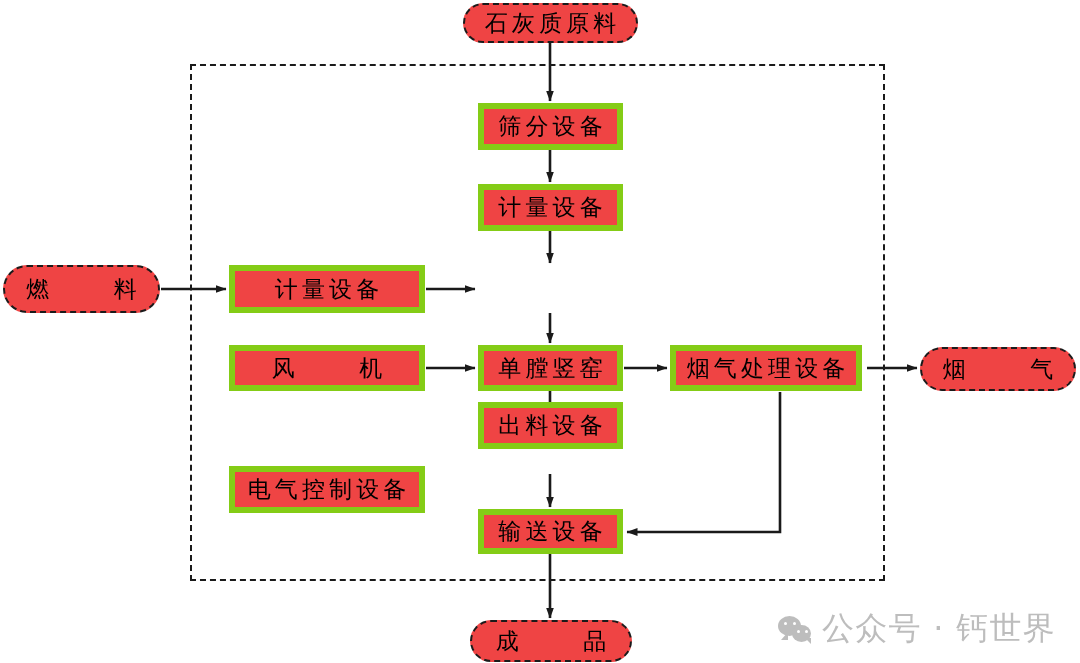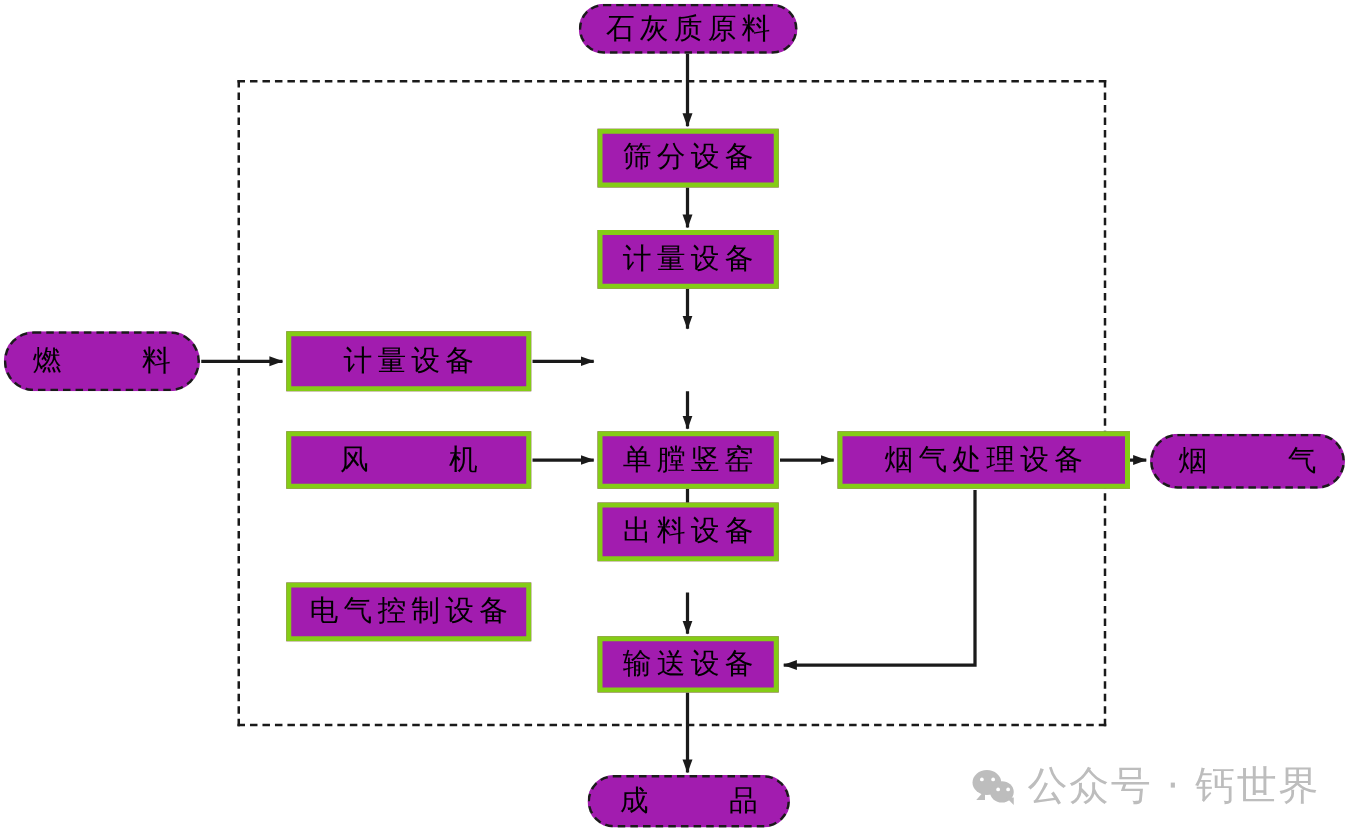--- a/index.html
+++ b/index.html
@@ -21,30 +21,30 @@
     top: 0;
     width: 1080px;
     height: 663px;
   }
   .node {
     position: absolute;
     box-sizing: border-box;
     display: flex;
     align-items: center;
     justify-content: center;
-    background: #a21caf;
+    background: #ef4444;
     color: #000000;
     letter-spacing: 0.18em;
     text-indent: 0.18em;
     white-space: nowrap;
     font-size: 23px;
     line-height: 1;
   }
   .node.rect {
-    border: 4px solid #84cc16;
+    border: 6px solid #84cc16;
   }
   .node.pill {
     border: 2px dashed #1a1a1a;
     border-radius: 26px;
   }
   .node.wide {
     letter-spacing: 0.9em;
     text-indent: 0.9em;
   }
   .boundary {
@@ -138,21 +138,21 @@
   <div class="node rect" style="left:478px; top:509px; width:145px; height:45px;">输送设备</div>
 
   <div class="node pill wide" style="left:3px; top:265px; width:157px; height:48px;">燃　料</div>
 
   <div class="node rect" style="left:229px; top:265px; width:196px; height:48px;">计量设备</div>
 
   <div class="node rect wide" style="left:229px; top:345px; width:196px; height:46px;">风　机</div>
 
   <div class="node rect" style="left:229px; top:466px; width:196px; height:47px;">电气控制设备</div>
 
-  <div class="node rect" style="left:670px; top:345px; width:234px; height:46px;">烟气处理设备</div>
+  <div class="node rect" style="left:670px; top:345px; width:192px; height:46px;">烟气处理设备</div>
 
   <div class="node pill wide" style="left:920px; top:347px; width:156px; height:44px;">烟　气</div>
 
   <div class="node pill wide" style="left:470px; top:620px; width:162px; height:42px;">成　品</div>
 
   <div class="watermark" style="left:778px; top:607px;">
     <span class="wm-icon">
       <span class="b1"></span>
       <span class="b2"></span>
       <span class="t1"></span>

